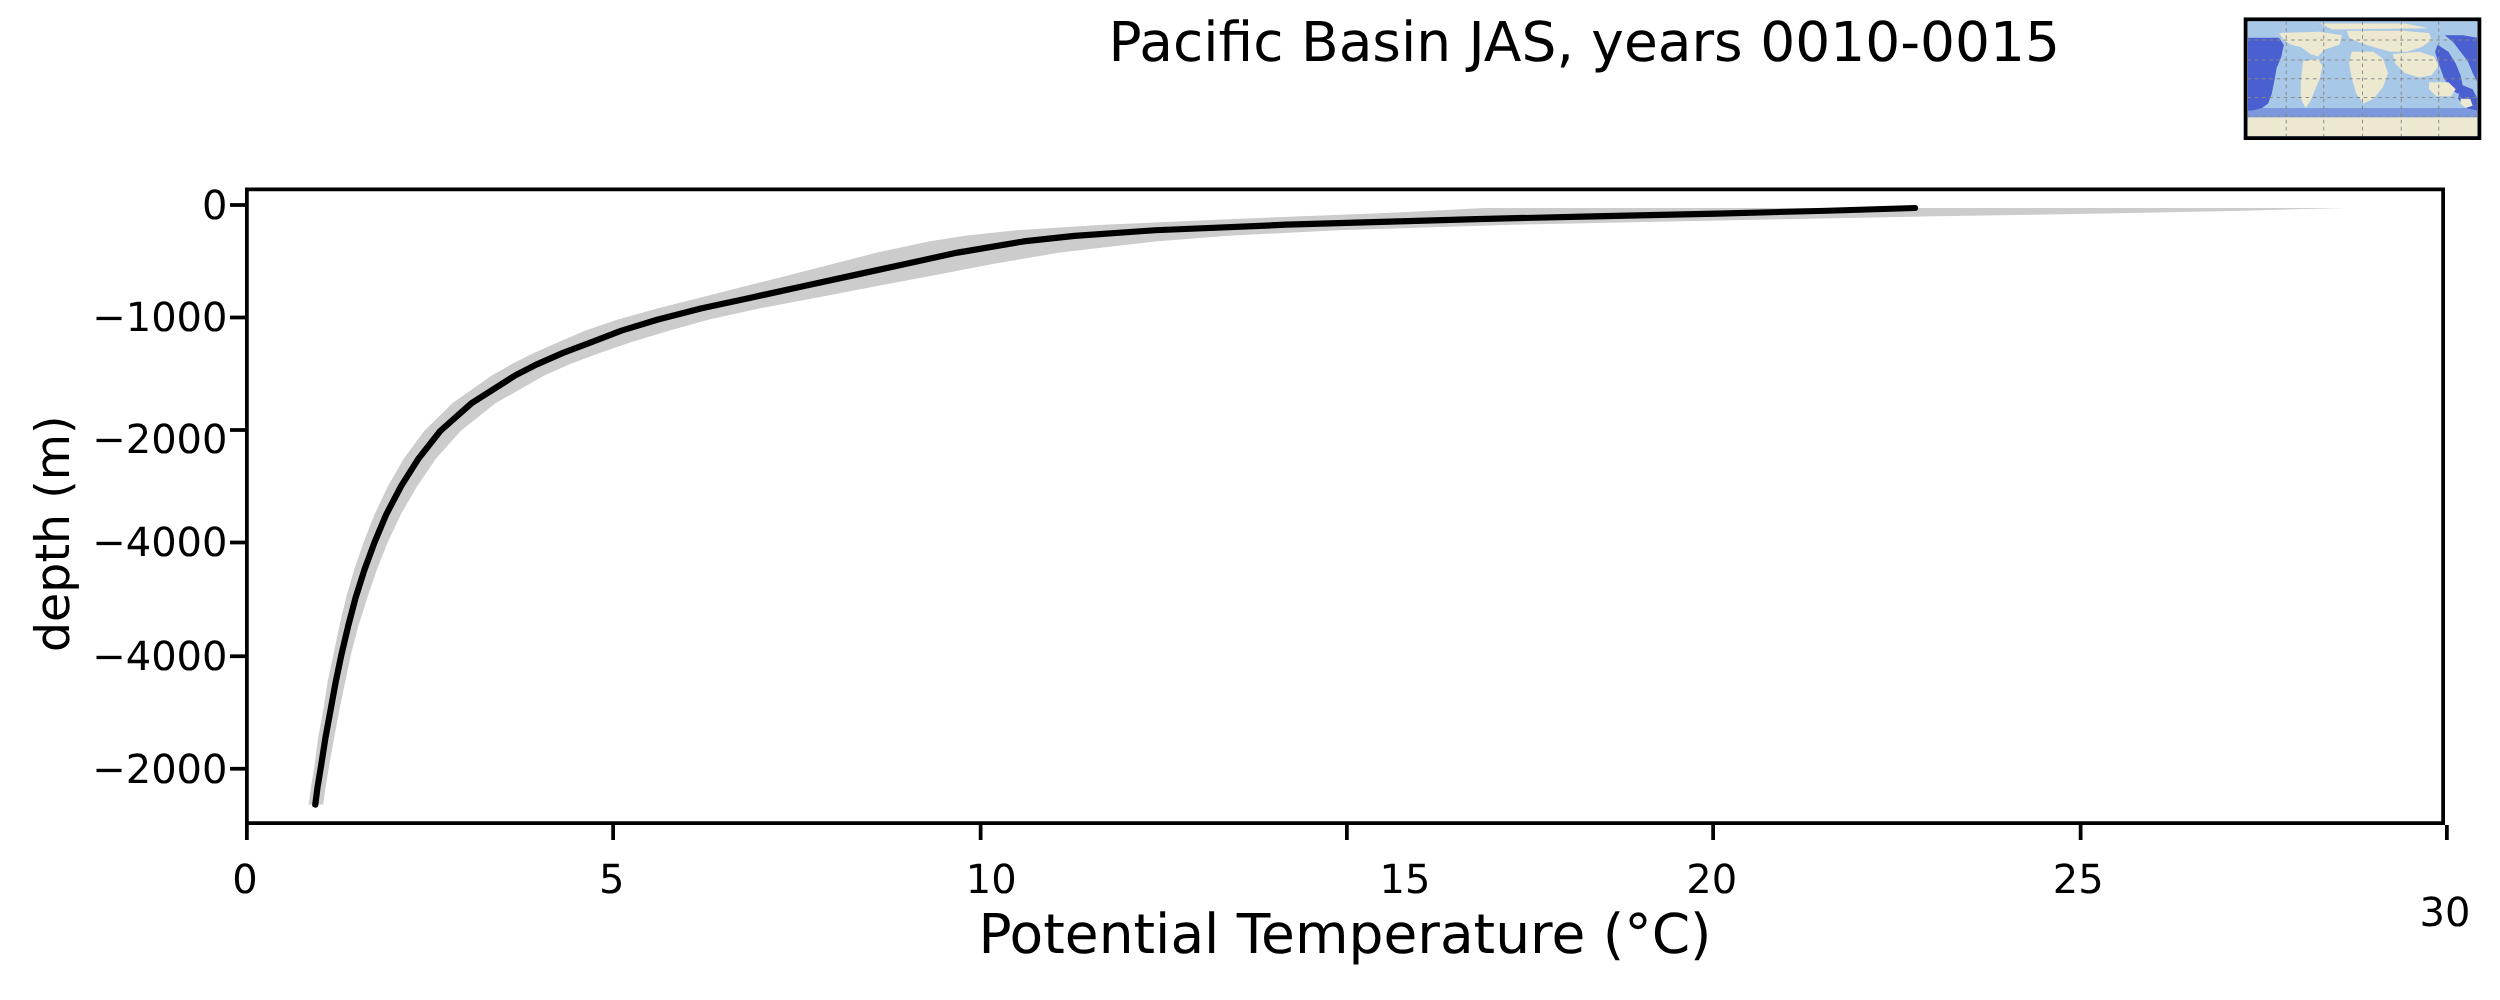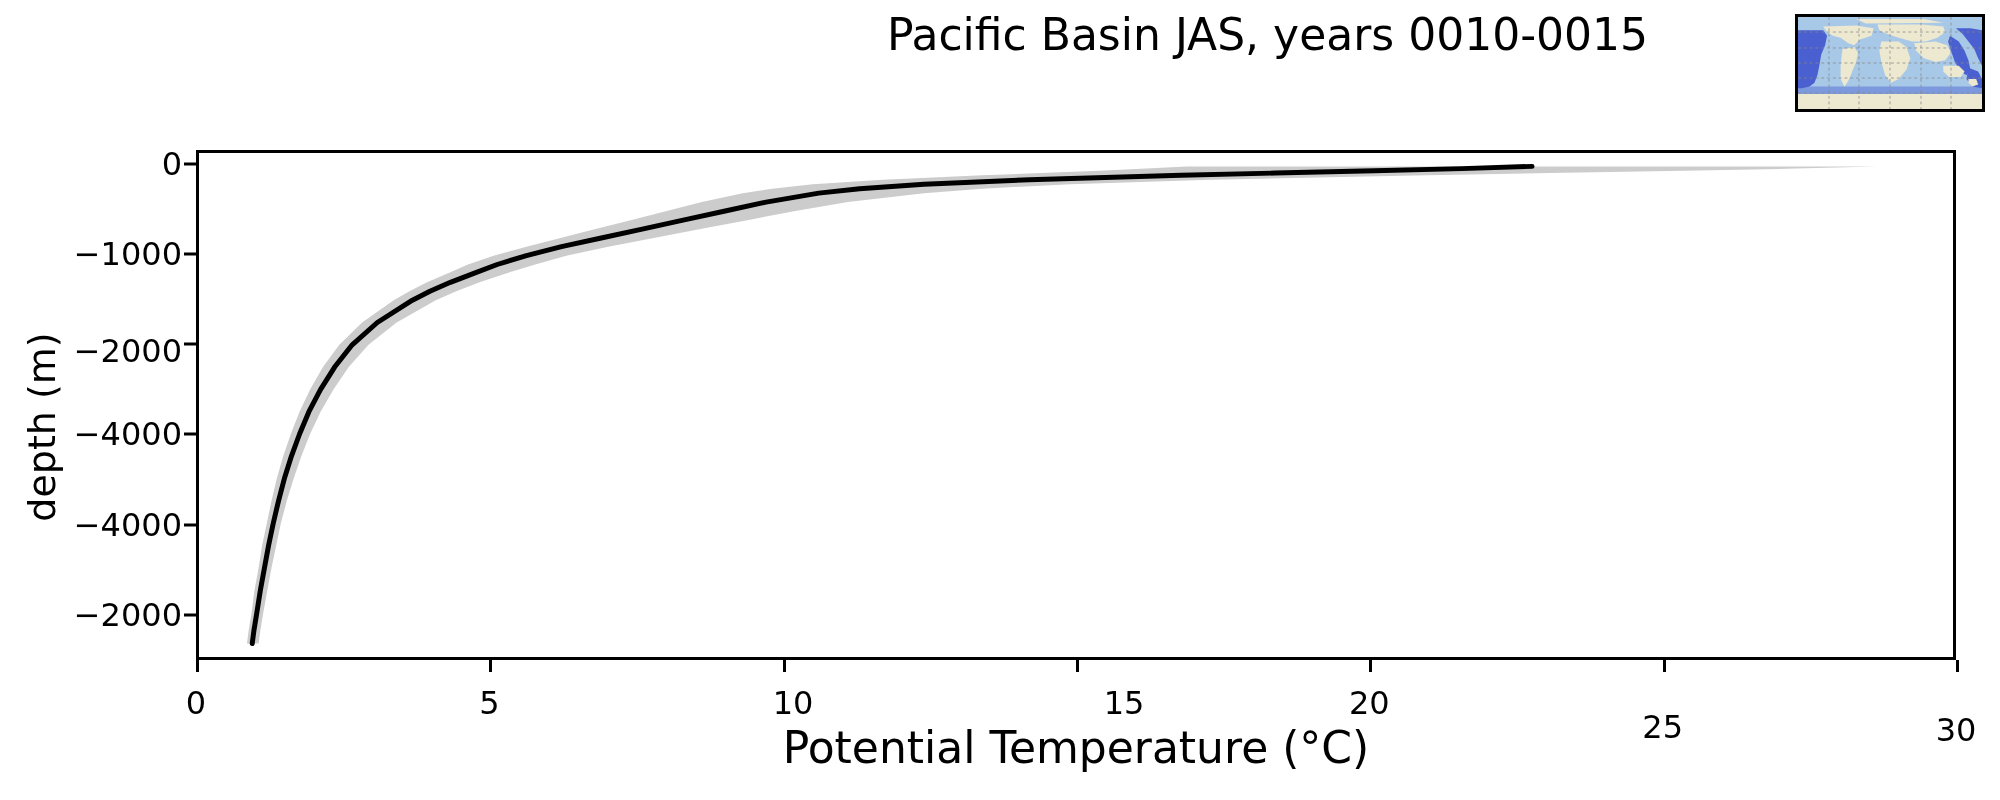--- a/index.html
+++ b/index.html
@@ -213,19 +213,19 @@
     <div class="xtick-label" style="left: 0px;">0</div>
     <div class="xtick-mark" style="left: 293.333px;"></div>
     <div class="xtick-label" style="left: 293.333px;">5</div>
     <div class="xtick-mark" style="left: 586.667px;"></div>
     <div class="xtick-label" style="left: 597px;">10</div>
     <div class="xtick-mark" style="left: 880px;"></div>
     <div class="xtick-label" style="left: 928px;">15</div>
     <div class="xtick-mark" style="left: 1173.33px;"></div>
     <div class="xtick-label" style="left: 1173.33px;">20</div>
     <div class="xtick-mark" style="left: 1466.67px;"></div>
-    <div class="xtick-label" style="left: 1466.67px; margin-top: 24px;">25</div>
+    <div class="xtick-label" style="left: 1466.67px;">25</div>
     <div class="xtick-mark" style="left: 1760px;"></div>
     <div class="xtick-label" style="left: 1760px; margin-top: 27px;">30</div>
   </div>
 
 <div id="xaxis-label">Potential Temperature (°C)</div>
 <div id="yaxis-label">depth (m)</div>
 
 </body></html>

